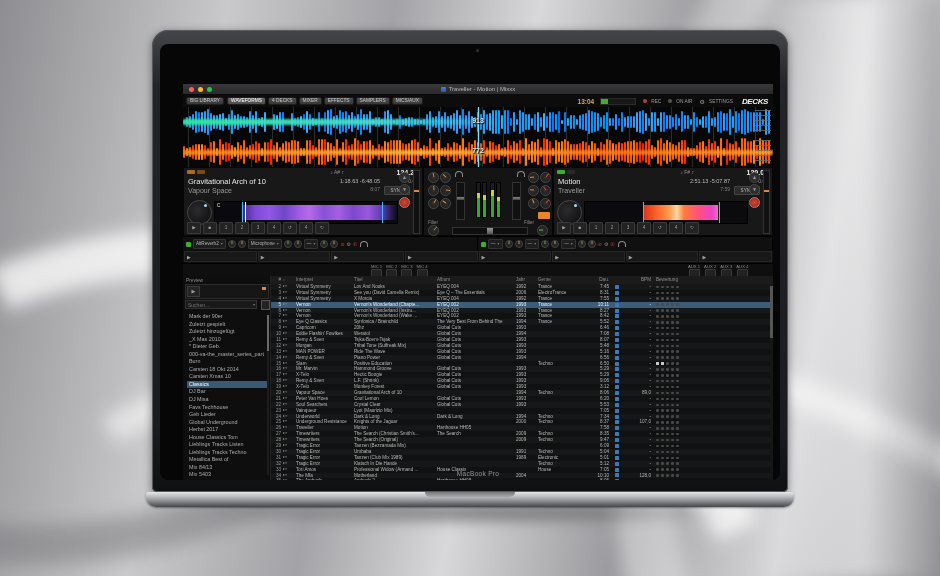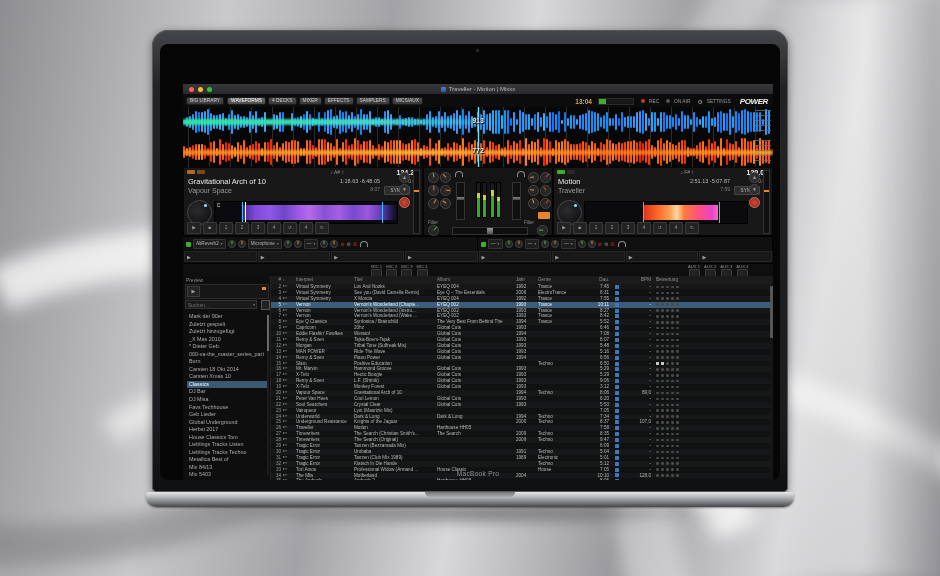--- a/index.html
+++ b/index.html
@@ -206,21 +206,21 @@
             </div>
           <div class="tspacer"></div>
           <div class="clock">13:04</div>
           <div class="tmeter"></div>
           <span class="dot" style="background:#c23b2e"></span>
           <span class="tlabel">REC</span>
           <span class="dot" style="background:#555"></span>
           <span class="tlabel">ON AIR</span>
           <span class="gear">⚙</span>
           <span class="tlabel">SETTINGS</span>
-          <span class="logo">POWER</span>
+          <span class="logo">DECKS</span>
         </div>
 
         <div class="wave" id="wave1">
 
         <div class="beatline" style="left: 5px;"></div>
             <div class="beatline" style="left: 26px;"></div>
             <div class="beatline" style="left: 47px;"></div>
             <div class="beatline" style="left: 68px;"></div>
             <div class="beatline" style="left: 89px;"></div>
             <div class="beatline" style="left: 110px;"></div>

